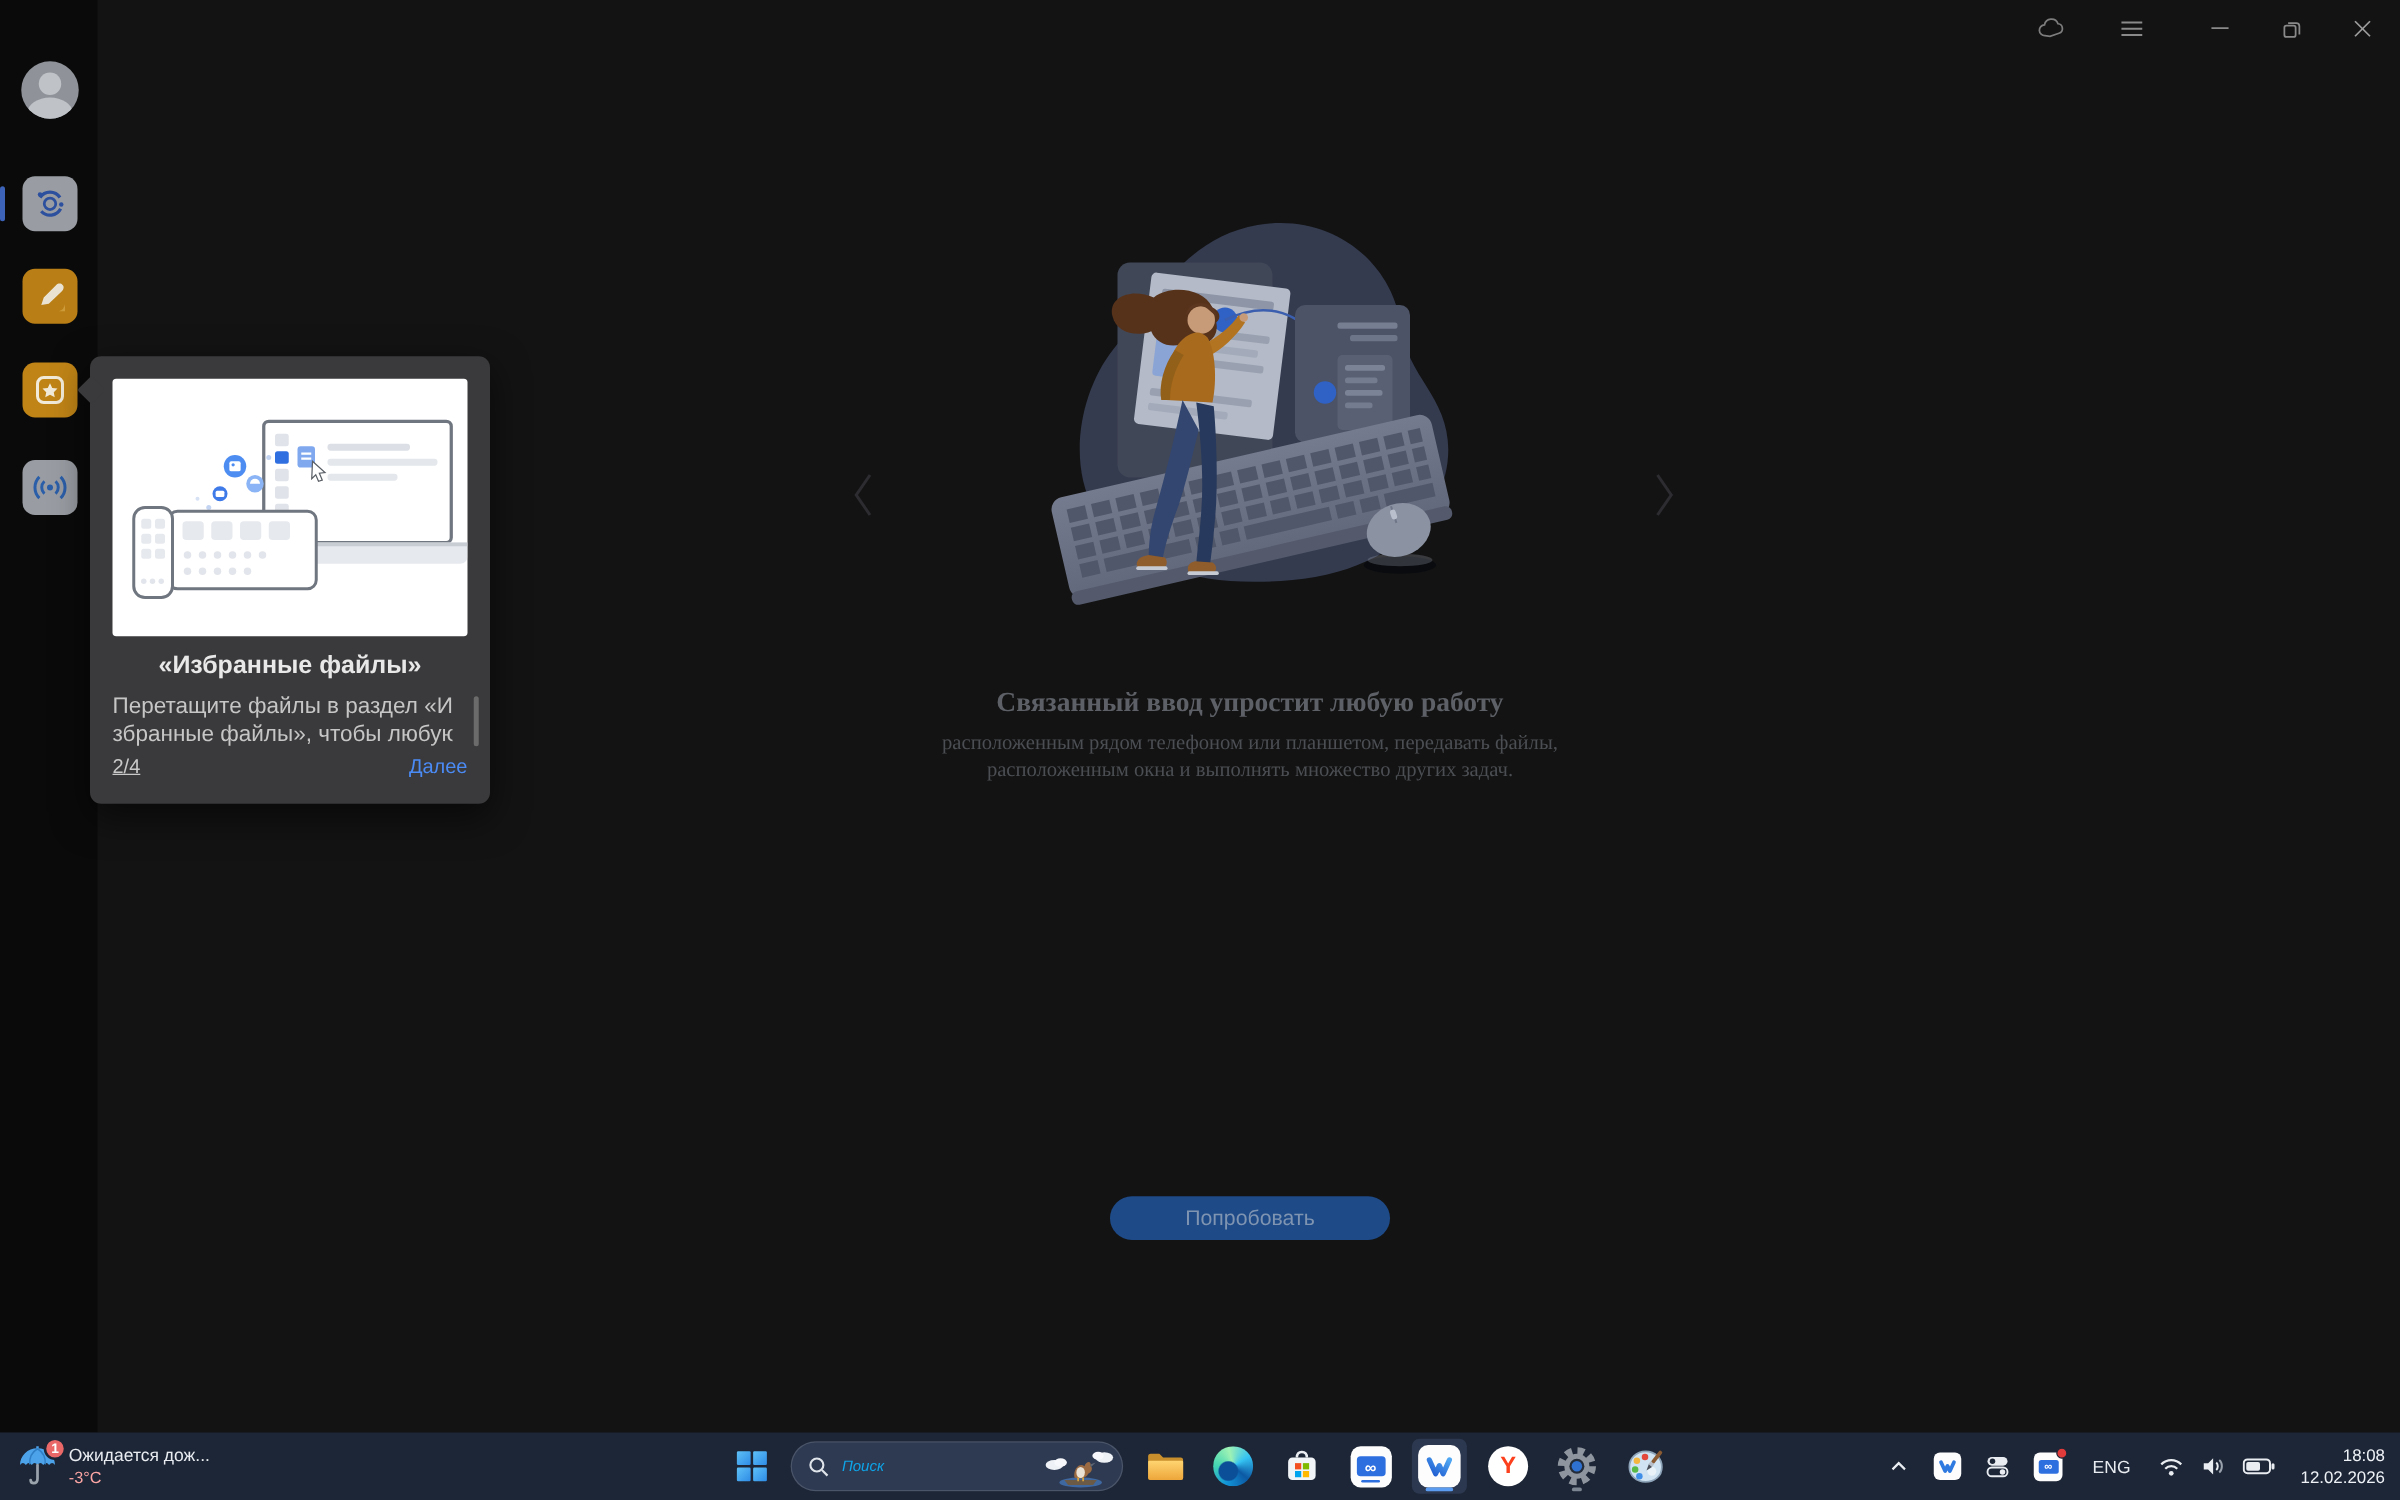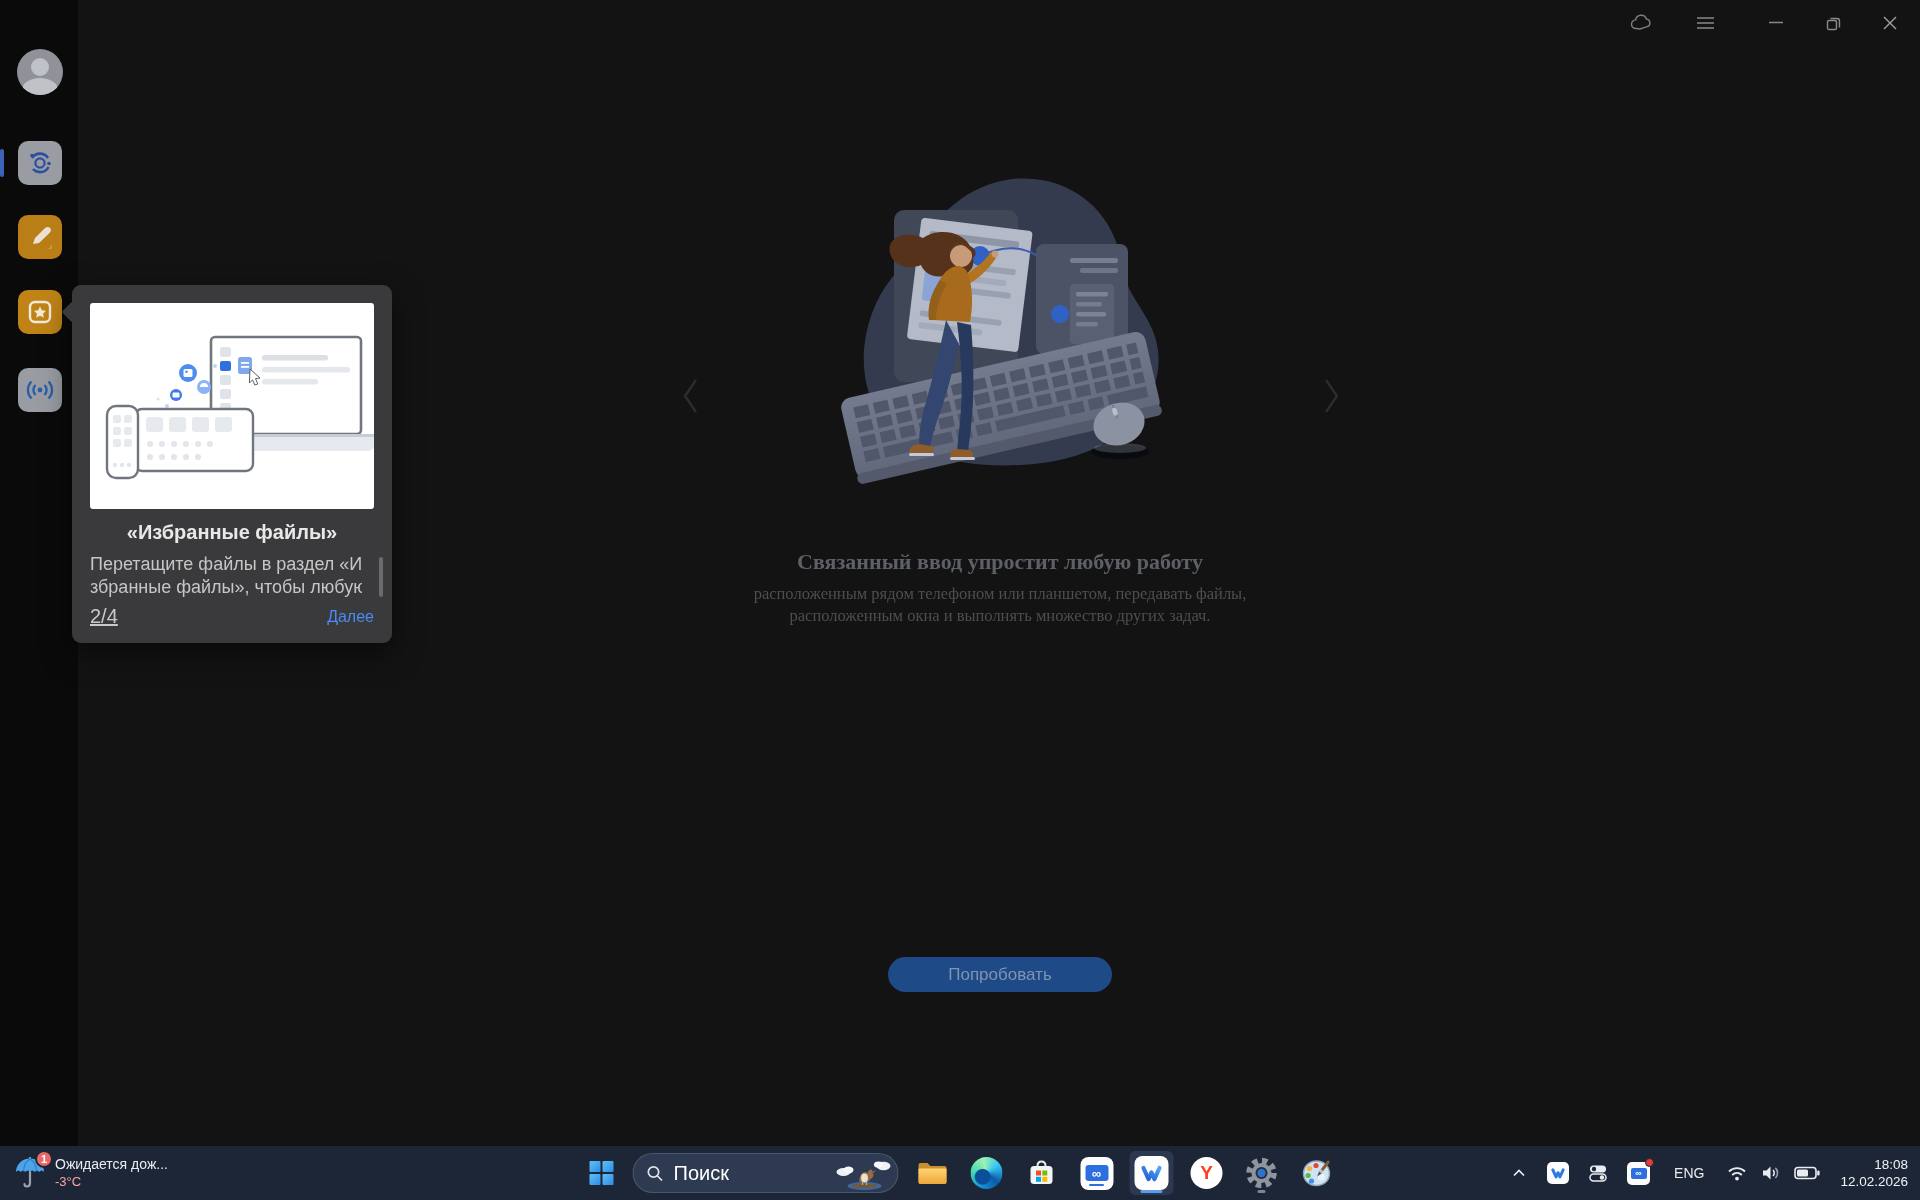--- a/index.html
+++ b/index.html
@@ -43,21 +43,21 @@
   #tour-card .arrow { position:absolute; left:-7px; top:19px; width:16px; height:16px; background:#3a3a3c;
     transform:rotate(45deg); border-radius:2px; }
   .card-image { position:absolute; left:18px; top:18px; width:284px; height:206px; background:#ffffff; border-radius:3px; overflow:hidden; }
   .card-title { position:absolute; left:0; top:236px; width:100%; text-align:center;
     font-size:20px; font-weight:600; color:#e8e8e8; }
   .card-body { position:absolute; left:18px; top:268px; width:272px; height:48px; overflow:hidden;
     font-size:18px; line-height:23px; color:#c6c6c6; }
   .card-body div { white-space:nowrap; }
   .card-scrollbar { position:absolute; right:9px; top:272px; width:4px; height:40px; border-radius:2px; background:#6b6b6b; cursor:pointer; }
   .card-footer { position:absolute; left:18px; right:18px; top:320px; display:flex; justify-content:space-between; align-items:center; }
-  .card-page { font-size:20px; color:#c9c9c9;text-decoration:underline; }
+  .card-page { font-size:16px; color:#c9c9c9;text-decoration:underline; }
   .card-next { font-size:16px; color:#4b8bf5; cursor:pointer; }
 
   
   #taskbar { position:absolute; left:0; top:1146px; width:1920px; height:54px; background:#1d2636; }
   #weather { position:absolute; left:8px; top:4px; height:46px; display:flex; align-items:center; gap:9px; cursor:pointer; padding:0 6px; }
   #weather .txts { display:flex; flex-direction:column; line-height:17px; }
   .w-head { font-size:14px; color:#e9edf2; }
   .w-temp { font-size:13px; color:#fca5a5; }
   .umb-wrap { position:relative; width:32px; height:36px; }
   .w-badge { position:absolute; right:-7px; top:-5px; width:18px; height:18px; border-radius:50%;
@@ -72,21 +72,21 @@
   .run-underline { position:absolute; bottom:2px; left:50%; transform:translateX(-50%); width:22px; height:3px; border-radius:2px; background:#5b9bf0; }
   .run-dot { position:absolute; bottom:2px; left:50%; transform:translateX(-50%); width:8px; height:3px; border-radius:2px; background:#7c8592; }
 
   #start-btn { width:40px; height:44px; display:flex; align-items:center; justify-content:center; cursor:pointer; }
   .win-logo { display:grid; grid-template-columns:11px 11px; grid-template-rows:11px 11px; gap:2px; }
   .win-logo span { background:linear-gradient(135deg,#5ec1f7,#2f8ce6); border-radius:1px; }
 
   #search-pill { width:266px; height:40px; border-radius:20px; background:#2e3a52; border:1px solid rgba(255,255,255,.14);
     display:flex; align-items:center; cursor:pointer; position:relative; overflow:hidden; }
   #search-pill .mag { margin-left:13px; }
-  #search-pill .ph { margin-left:10px; font-size:20px; color:#ffffff; }
+  #search-pill .ph { margin-left:10px; font-size:12px; color:#0ea5e9;font-style:italic; }
   .bird-scene { position:absolute; right:4px; top:2px; width:60px; height:36px; }
 
   .white-sq { background:#fdfdfd; border-radius:8px; display:flex; align-items:center; justify-content:center; }
 
   
   #tray { position:absolute; right:12px; top:0; height:54px; display:flex; align-items:center; }
   .tray-item { display:flex; align-items:center; justify-content:center; cursor:pointer; position:relative; }
   .gap18 { margin-left:18px; }
   .gap24 { margin-left:24px; }
   .lang { font-size:14px; color:#e9edf2; }

